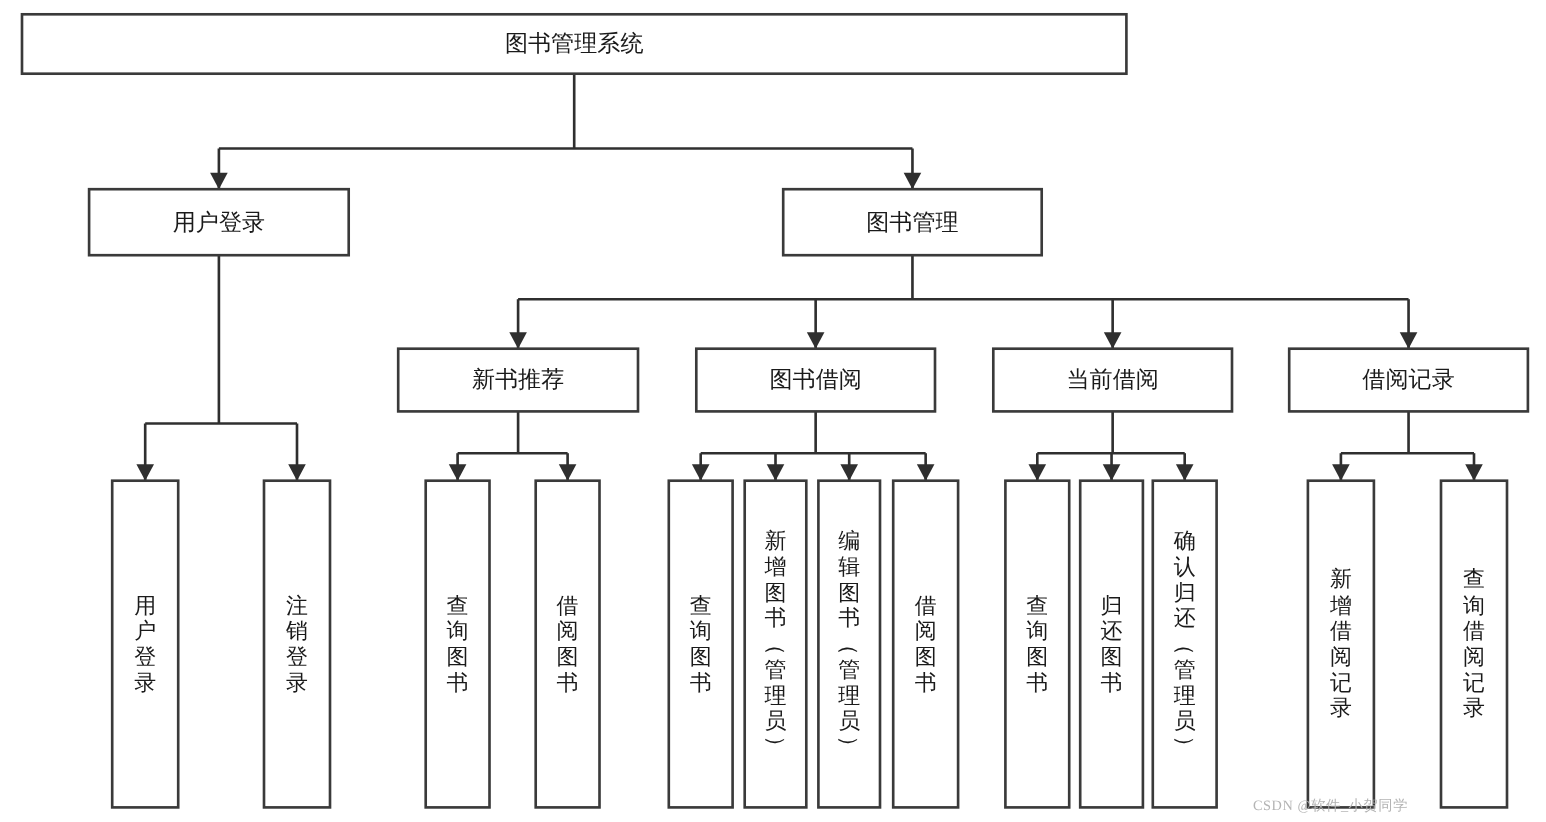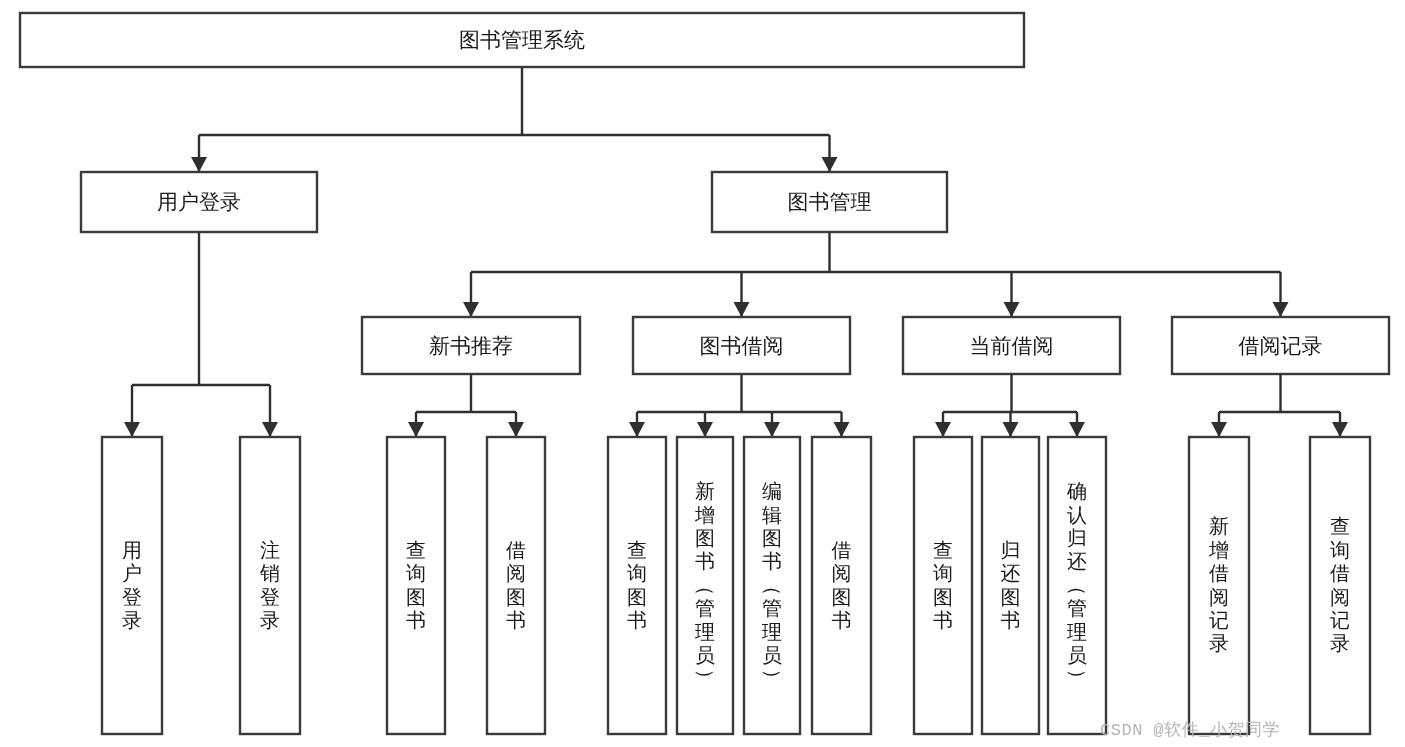--- a/index.html
+++ b/index.html
@@ -73,22 +73,22 @@
     display: block;
   }
   .vertical-label span.vchar.rot {
     display: block;
     transform: rotate(90deg);
   }
   .watermark {
     position: absolute;
     right: 8px;
     bottom: 6px;
-    font-family: Liberation Mono, monospace;
-    font-size: 17px;
+    font-family: Liberation Serif, serif;
+    font-size: 13px;
     color: #b4b4b4;
     letter-spacing: 0.5px;
     white-space: nowrap;
     user-select: none;
   }
 </style>
 </head>
 <body>
 
 <div id="diagram-root">

